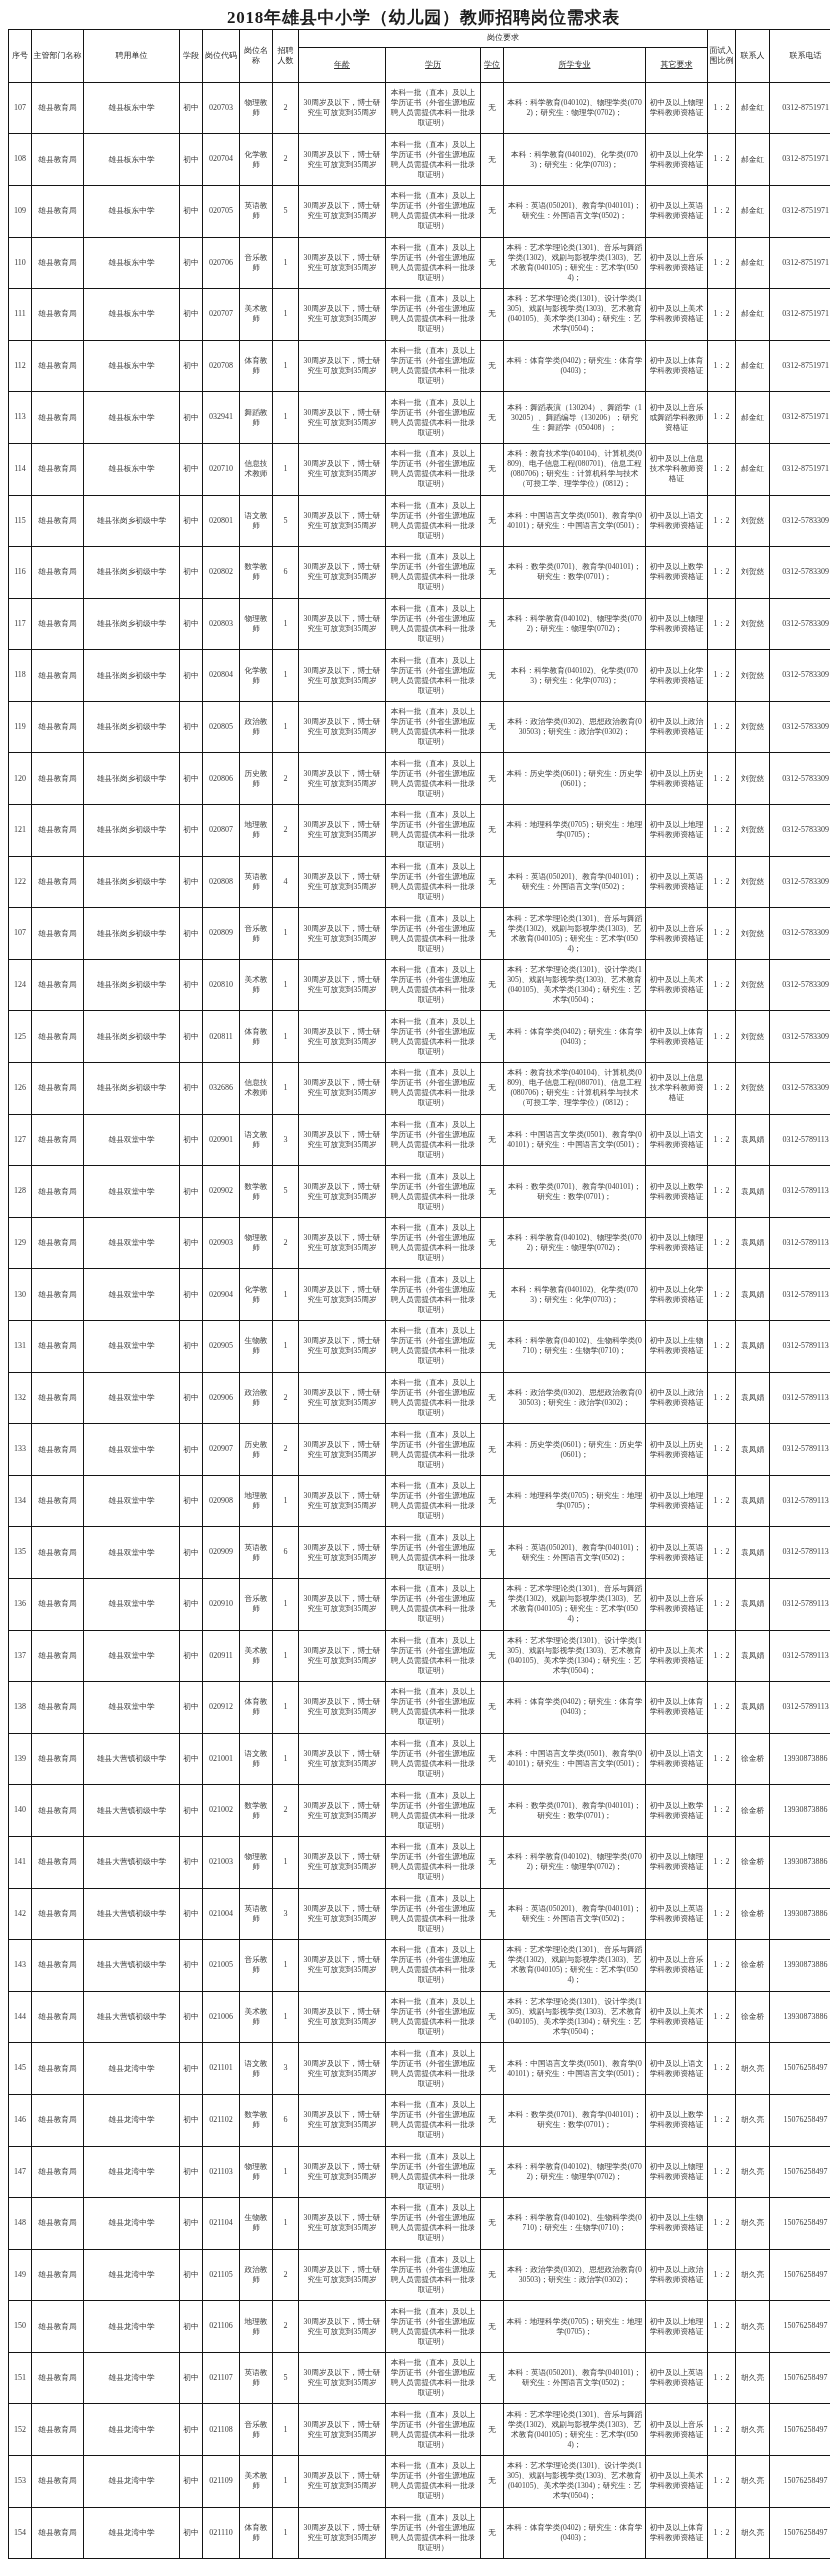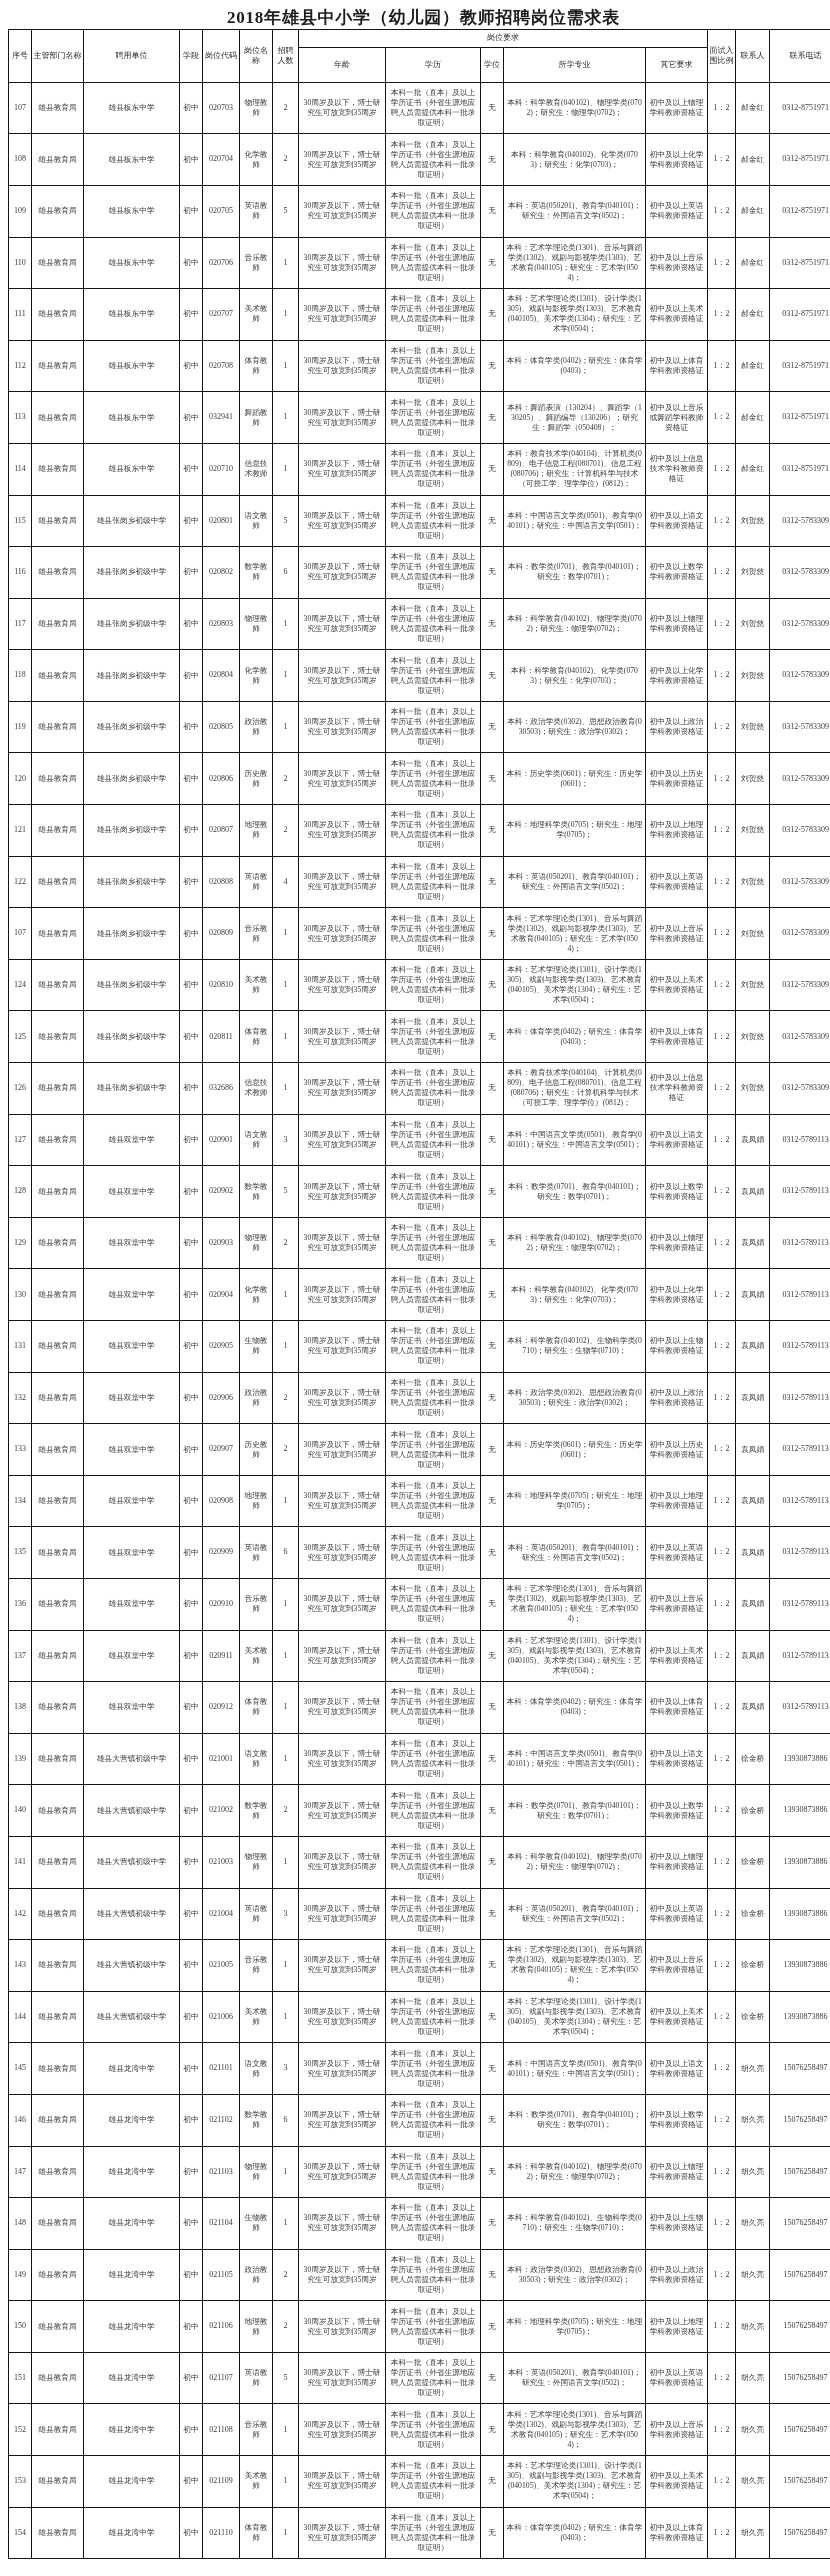--- a/index.html
+++ b/index.html
@@ -5,21 +5,21 @@
   html,body { margin:0; padding:0; background:#ffffff; }
   body { width:831px; font-family:"Liberation Serif","DejaVu Serif",serif; color:#2f2f2f; }
   .page { width:831px; height:2576px; overflow:hidden; background:#fff;padding-left:8px; }
   .title { text-align:center; font-size:17px; font-weight:bold; color:#1c1c1c; padding-top:6.2px; letter-spacing:0.8px; }
   .date { text-align:center; font-size:11.5px; font-weight:bold; color:#1c1c1c; margin:2.3px 0 3.8px 0; }
   table { border-collapse:collapse; table-layout:fixed; width:831px; }
   th, td { border:1.5px solid #141414; text-align:center; vertical-align:middle;
            font-size:7.7px; line-height:1.3; padding:0.8px 1.5px; word-break:break-all; overflow:hidden; }
   thead th { font-size:8px; font-weight:normal; color:#2a2a2a; }
   thead tr.h1 th { height:15.4px; }
-  thead tr.h2 th { height:32px; }
+  thead tr.h2 th { height:32px;text-decoration:underline; }
   tbody td { height:49px; color:#3a3a3a; }
   td.num { font-size:8px; }
 </style>
 </head>
 <body>
 
 <div class="page">
   <div class="title">2018年雄县中小学（幼儿园）教师招聘岗位需求表</div>
   <table>
     <colgroup>

